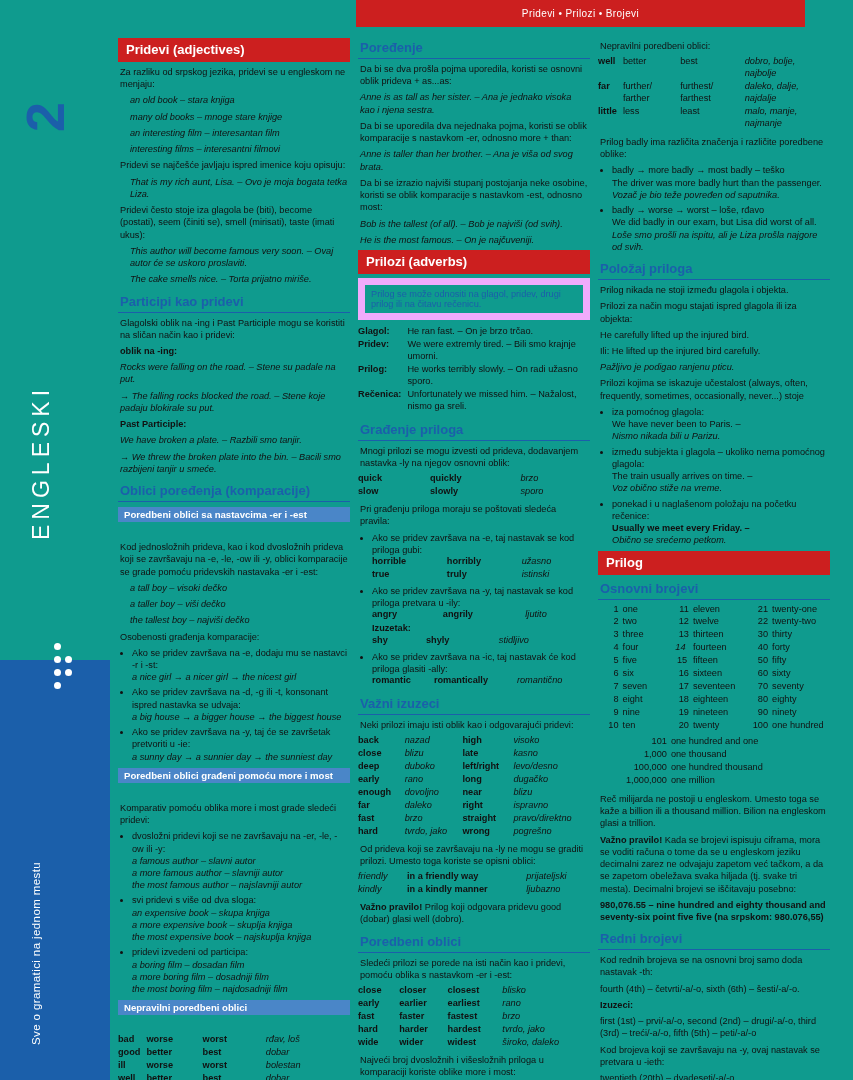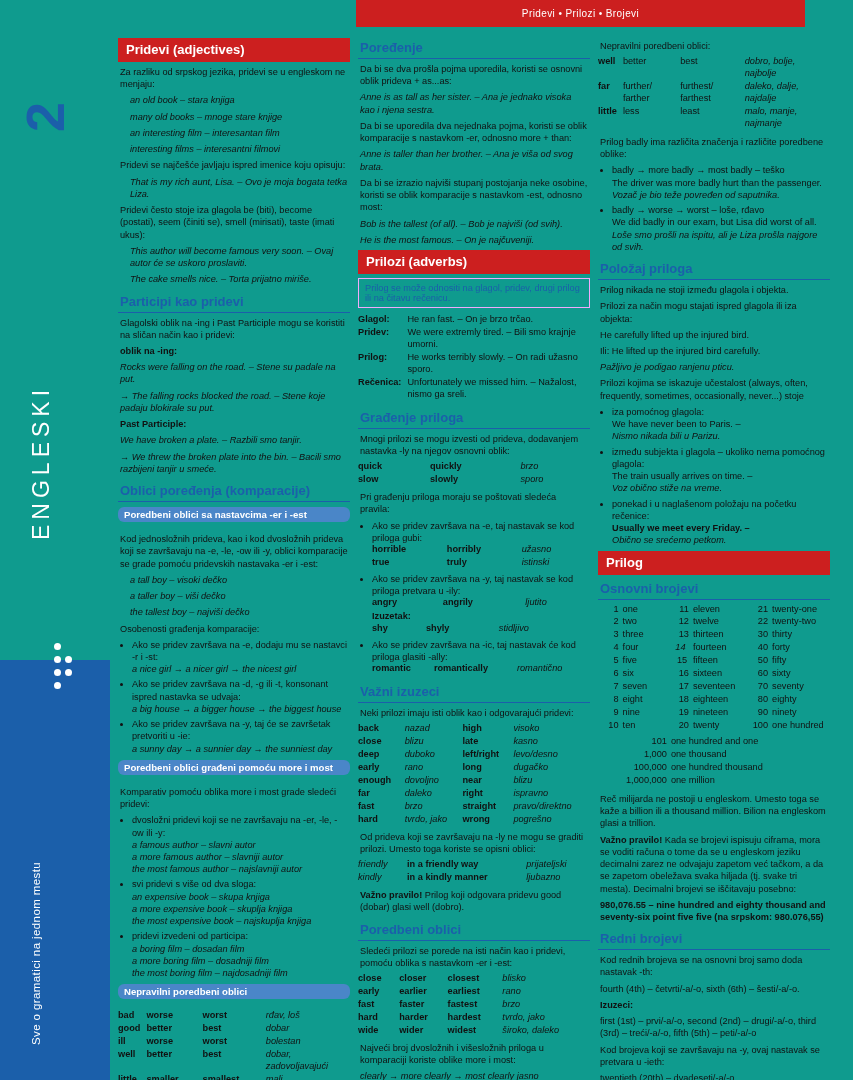--- a/index.html
+++ b/index.html
@@ -62,24 +62,24 @@
   }
   .bluehead {
     color:#1b5faa; font-size:13px; font-weight:bold;
     padding:2px 0 3px 2px;
     border-bottom:1px solid #1b5faa;
     margin:6px 0 4px 0;
   }
   .bluebar {
     background:#4a86c8; color:#fff;
     font-size:9.6px; font-weight:bold;
-    padding:2px 6px; margin:5px 0 11px 0;border-radius:6px;
+    padding:2px 6px; margin:5px 0 19px 0;
   }
   .panel {
-    border:1px solid #f0abfc;
+    border:7px solid #f0abfc;
     padding:4px 6px;
     margin:3px 0 6px 0;
   }
   .body { padding:0 2px; line-height:1.33; }
   .body p { margin:0 0 4px 0; }
   .body .ind { padding-left:10px; }
   .b { font-weight:bold; }
   .i { font-style:italic; }
   ul.bul { margin:2px 0 4px 0; padding-left:12px; }
   ul.bul li { margin:0 0 3px 0; }

